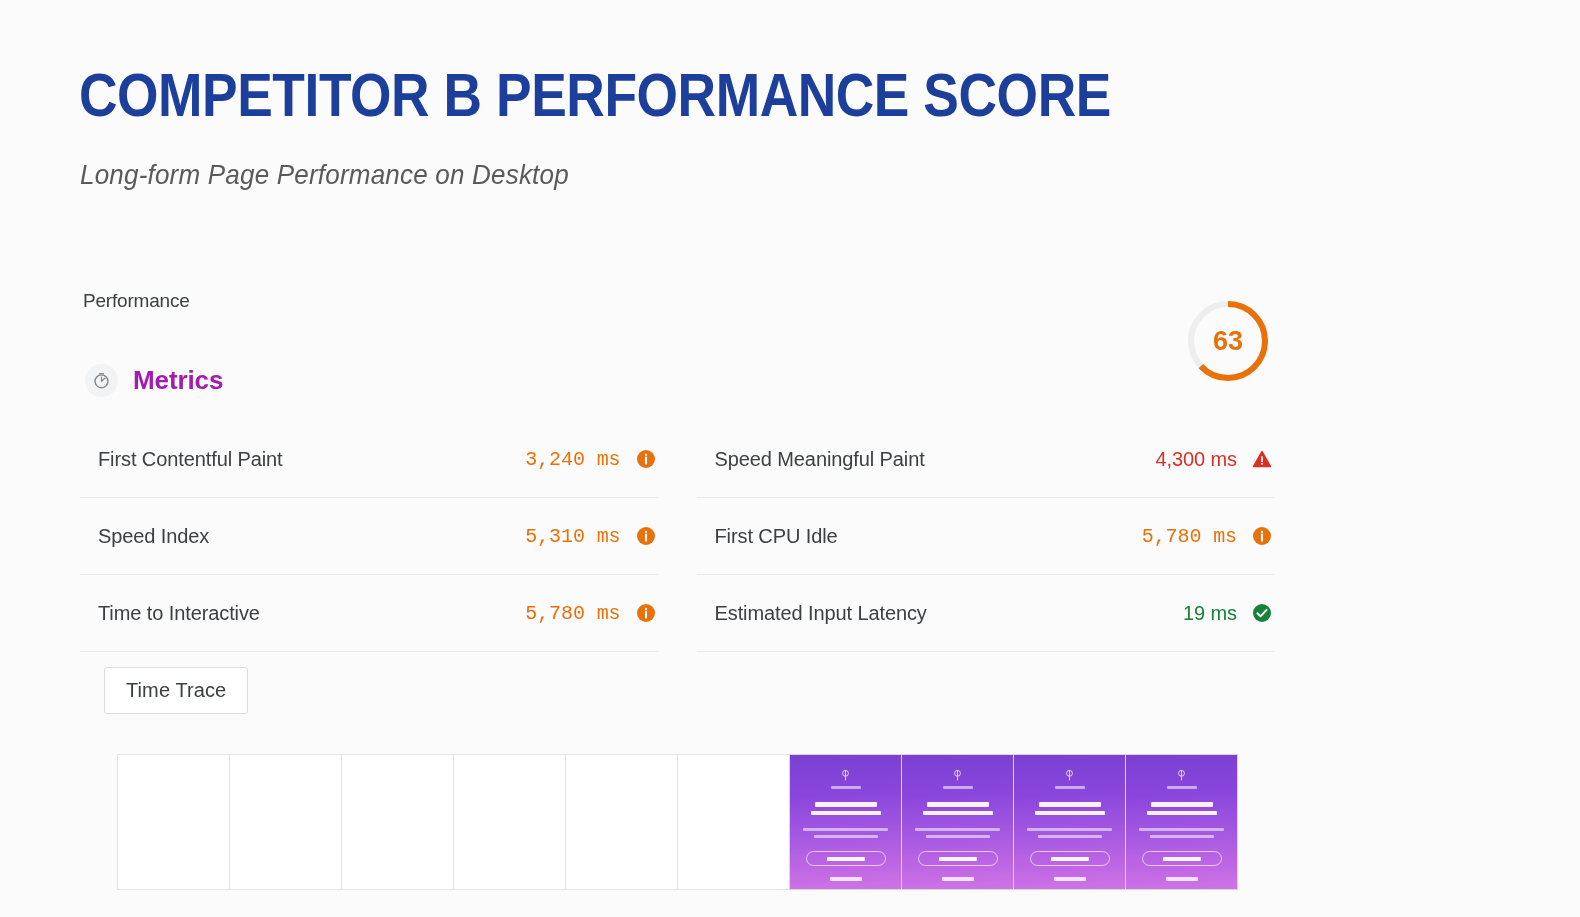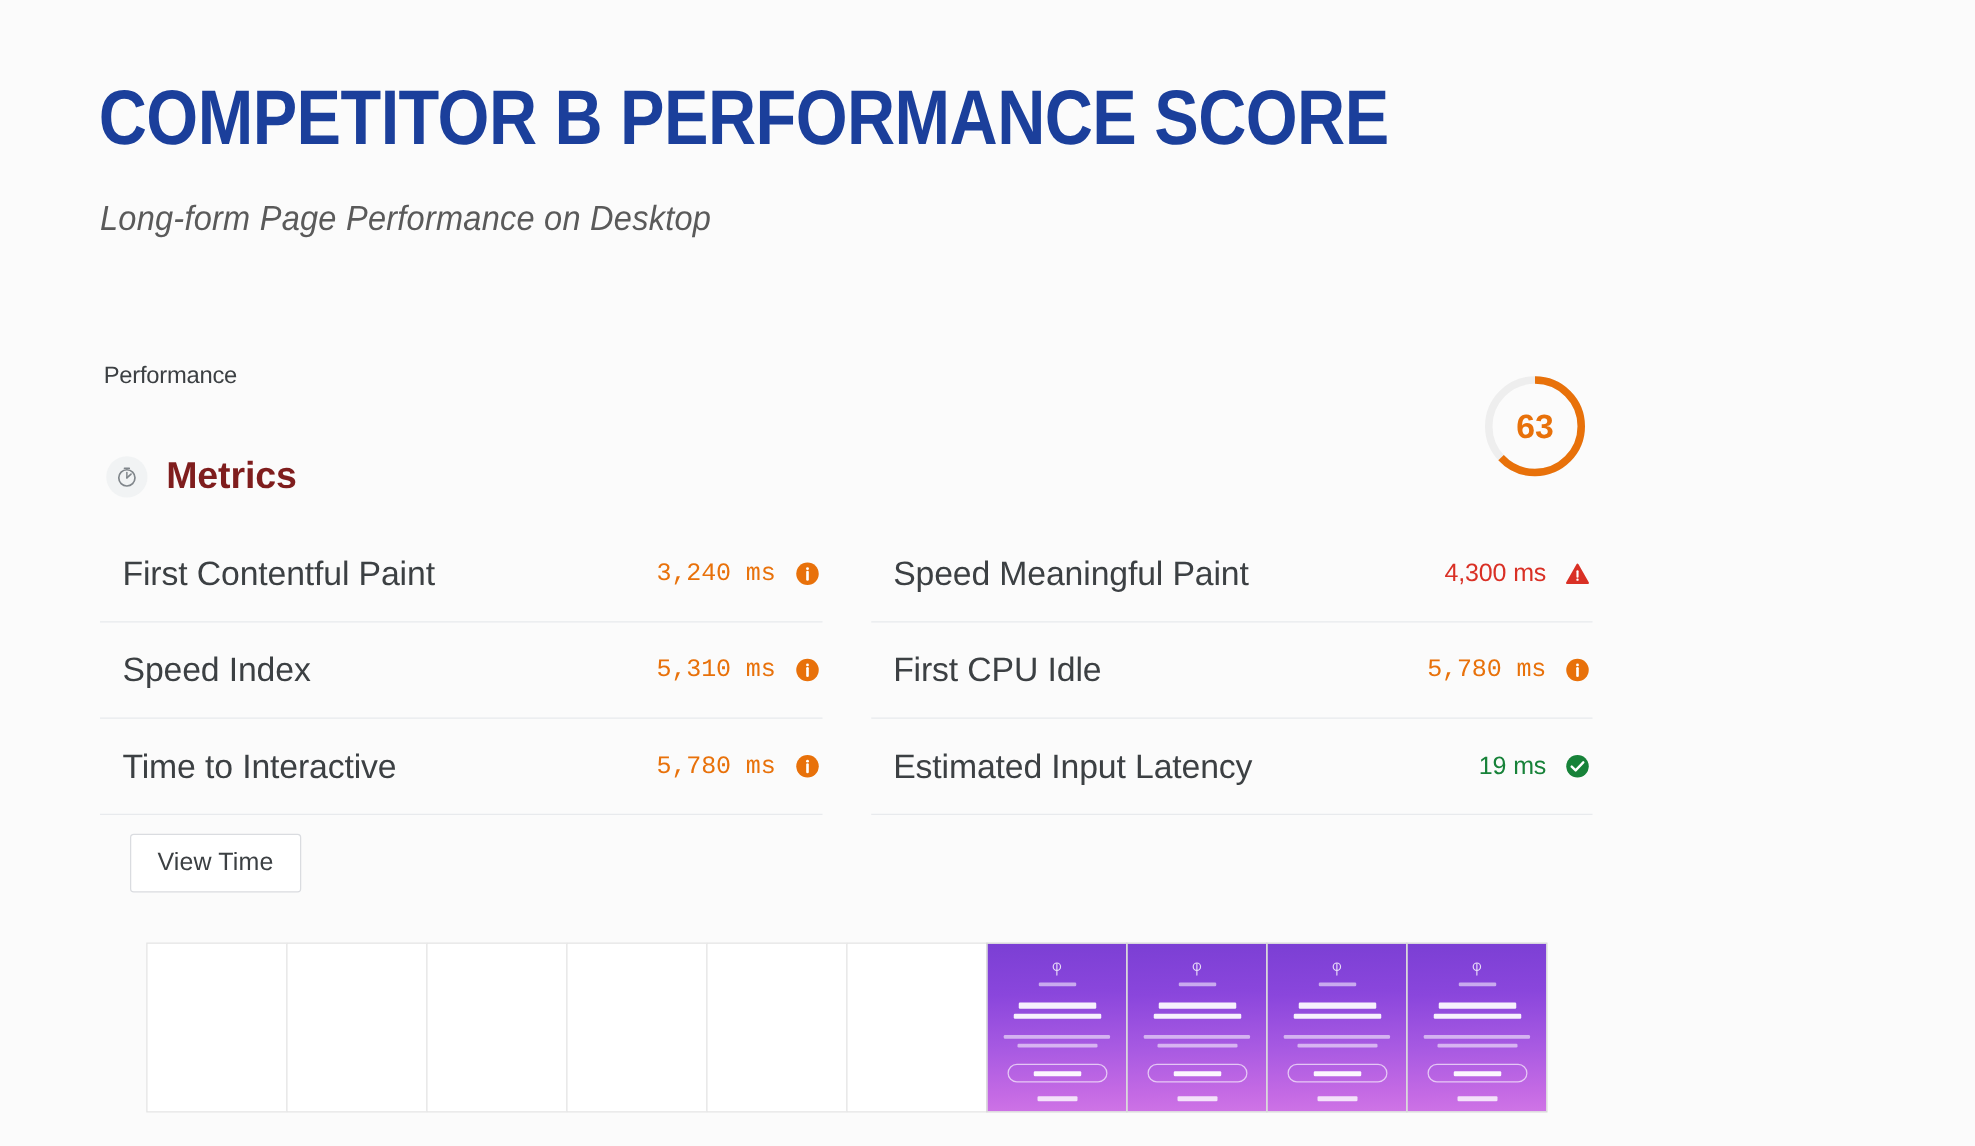--- a/index.html
+++ b/index.html
@@ -98,23 +98,23 @@
     gap: 15px;
   }
   .metrics-badge {
     width: 33px; height: 33px;
     border-radius: 50%;
     background: #f1f3f4;
     display: flex; align-items: center; justify-content: center;
   }
   .metrics-badge svg { display: block; }
   .metrics-label {
-    font-size: 30px;
+    font-size: 26px;
     font-weight: 700;
-    color: #7f1d1d;
+    color: #a21caf;
     letter-spacing: -0.1px;
   }
 
   
   .mgrid {
     position: absolute;
     left: 0px;
     top: 131px;
     width: 1194px;
     display: flex;
@@ -123,21 +123,21 @@
   .mcol { width: 578px; }
 
   .mrow {
     height: 77px;
     display: flex;
     align-items: center;
     border-bottom: 1px solid #e8eaed;
     padding: 0 1px 0 18px;
   }
   .mrow-label {
-    font-size: 27px;
+    font-size: 20px;
     color: #3c4043;
     letter-spacing: -0.1px;
     flex: 1;
   }
   .mrow-value {
     font-size: 20px;
     letter-spacing: -0.1px;
     margin-right: 14px;
     white-space: nowrap;
   }
@@ -357,21 +357,21 @@
             <div class="mrow-icon">
               <svg width="20" height="20" viewBox="0 0 20 20">
                 <circle cx="10" cy="10" r="9" fill="#178239"></circle>
                 <path d="M5.4 10.3 L8.5 13.3 L14.6 6.9" fill="none" stroke="#ffffff" stroke-width="1.9" stroke-linecap="round" stroke-linejoin="round"></path>
               </svg>
             </div>
           </div>
         </div>
     </div>
 
-    <div class="view-trace">View Time</div>
+    <div class="view-trace">Time Trace</div>
 
     <div class="filmstrip" id="filmstrip">
         <div class="frame"></div>
         <div class="frame"></div>
         <div class="frame"></div>
         <div class="frame"></div>
         <div class="frame"></div>
         <div class="frame"></div>
         <div class="frame loaded">
           <div class="thumb-inner">

